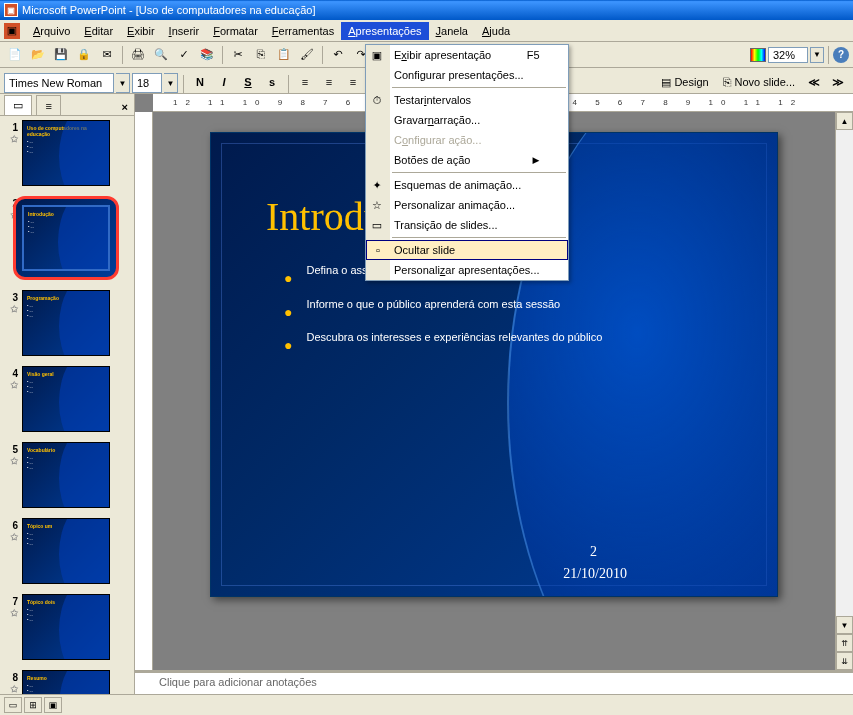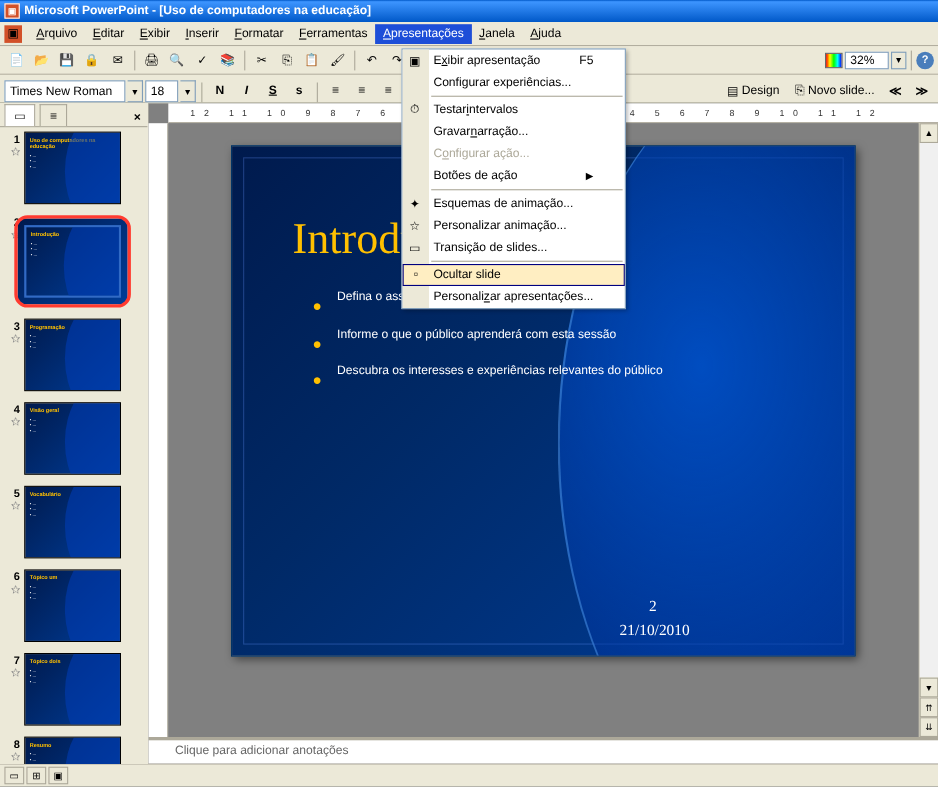--- a/index.html
+++ b/index.html
@@ -1,20 +1,20 @@
 <!DOCTYPE html>
 <html><head>
 <meta charset="utf-8">
 <style>
 * { margin: 0; padding: 0; box-sizing: border-box; font-family: Tahoma, sans-serif; font-size: 11px; }
 body { background: #ece9d8; width: 853px; height: 715px; overflow: hidden; position: relative; }
 
 .titlebar { background: linear-gradient(to bottom, #0058c8, #3d95ff 8%, #0058c8); height: 20px; display: flex; align-items: center; padding: 0 4px; color: white; }
 .titlebar-icon { width: 14px; height: 14px; background: #d25028; border: 1px solid #fff; margin-right: 4px; display: flex; align-items: center; justify-content: center; font-size: 8px; font-weight: bold; }
-.titlebar-text { font-weight: bold; font-size: 11px; }
+.titlebar-text { font-weight: normal; font-size: 11px; }
 
 .menubar { background: #ece9d8; height: 22px; display: flex; align-items: center; padding: 0 4px; border-bottom: 1px solid #aca899; }
 .menubar-icon { width: 16px; height: 16px; background: #d25028; margin-right: 6px; display: inline-flex; align-items: center; justify-content: center; }
 .menubar-item { padding: 3px 7px; cursor: default; }
 .menubar-item.active { background: #1d4ed8; color: white; }
 .menubar-item .underline { text-decoration: underline; }
 
 .toolbar { background: #ece9d8; height: 26px; display: flex; align-items: center; padding: 0 4px; border-bottom: 1px solid #aca899; gap: 1px; }
 .toolbar-btn { width: 22px; height: 22px; display: flex; align-items: center; justify-content: center; border: 1px solid transparent; cursor: default; }
 .toolbar-sep { width: 1px; height: 18px; background: #aca899; margin: 0 3px; }
@@ -272,21 +272,21 @@
 
 <div class="statusbar">
   <div class="view-btn">▭</div>
   <div class="view-btn">⊞</div>
   <div class="view-btn">▣</div>
 </div>
 
 <div class="dropdown-menu" id="dropdown">
   <div class="dropdown-iconcol"></div>
 <div class="dropdown-item"><span class="dropdown-icon">▣</span>E<span class="underline">x</span>ibir apresentação<span class="shortcut">F5</span></div>
-    <div class="dropdown-item">Configurar experiências...</div>
+    <div class="dropdown-item">Configurar presentações...</div>
     <div class="dropdown-sep"></div>
     <div class="dropdown-item"><span class="dropdown-icon">⏱</span>Testar <span class="underline">i</span>ntervalos</div>
     <div class="dropdown-item">Gravar <span class="underline">n</span>arração...</div>
     <div class="dropdown-item disabled">C<span class="underline">o</span>nfigurar ação...</div>
     <div class="dropdown-item">Botões de ação<span class="submenu-arrow">▶</span></div>
     <div class="dropdown-sep"></div>
     <div class="dropdown-item"><span class="dropdown-icon">✦</span>Esquemas de animação...</div>
     <div class="dropdown-item"><span class="dropdown-icon">☆</span>Personalizar animação...</div>
     <div class="dropdown-item"><span class="dropdown-icon">▭</span>Transição de slides...</div>
     <div class="dropdown-sep"></div>

